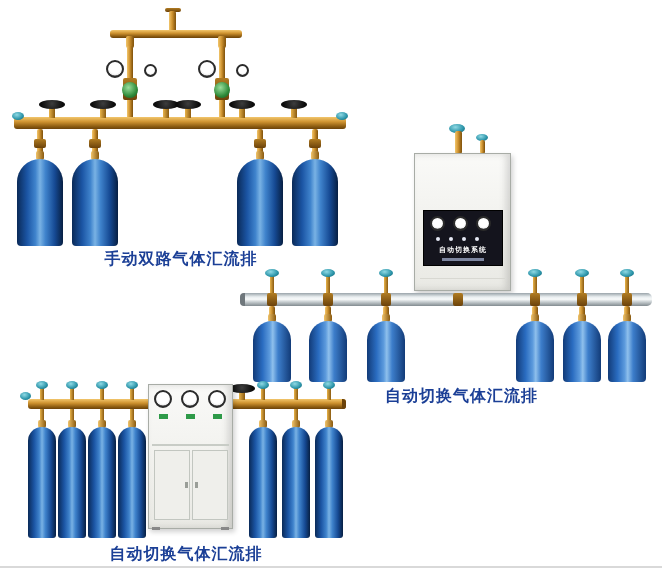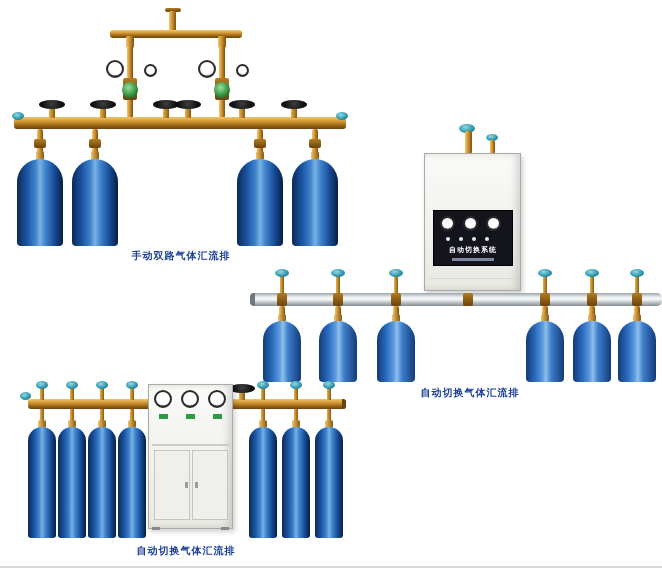--- a/index.html
+++ b/index.html
@@ -32,21 +32,21 @@
   .neck  { background:linear-gradient(90deg,#f0c36a,#8a5a10); border-radius:2px; }
 
   
   .cab { background:linear-gradient(180deg,#fafaf8,#e9e9e4); border:1px solid #a8aca6;
          box-shadow:inset -4px 0 7px rgba(0,0,0,.14), 2px 3px 5px rgba(0,0,0,.18); box-sizing:border-box; }
   .darkpanel { background:#14141d; border:1px solid #000; box-sizing:border-box; }
   .door { background:#efefeb; border:1px solid #c2c6c0; box-sizing:border-box; }
   .glabel { background:#2e9a48; }
   .dot { background:#e6e9f5; border-radius:50%; }
 
-  .caption { font-weight:bold; font-size:10px; color:#1b3f96; text-align:center;
+  .caption { font-weight:bold; font-size:16px; color:#1b3f96; text-align:center;
              letter-spacing:1px; white-space:nowrap; }
   .paneltext { font-weight:bold; font-size:7px; color:#ffffff; text-align:center;
                letter-spacing:1px; white-space:nowrap; }
 </style>
 </head>
 <body>
 
 <div class="canvas">
 
   <div class="abs" style="left:10px;top:8px;width:340px;height:256px">
@@ -102,21 +102,21 @@
     <div class="abs neck" style="left:246px;top:143px;width:8px;height:9px"></div>
     <div class="abs cyl cyl-lg" style="left:227px;top:151px;width:46px;height:87px"></div>
     <div class="abs pv" style="left:302px;top:121px;width:6px;height:25px"></div>
     <div class="abs brassd" style="left:299px;top:131px;width:12px;height:9px"></div>
     <div class="abs neck" style="left:301px;top:143px;width:8px;height:9px"></div>
     <div class="abs cyl cyl-lg" style="left:282px;top:151px;width:46px;height:87px"></div>
 
     <div class="abs caption" style="left:86px;top:241px;width:170px">手动双路气体汇流排</div>
   </div>
 
-  <div class="abs" style="left:250px;top:118px;width:412px;height:290px">
+  <div class="abs" style="left:240px;top:118px;width:412px;height:290px">
 
     <div class="abs knob" style="left:209px;top:6px;width:16px;height:9px"></div>
     <div class="abs pv" style="left:215px;top:13px;width:7px;height:23px"></div>
     <div class="abs knob" style="left:236px;top:16px;width:12px;height:7px"></div>
     <div class="abs pv" style="left:240px;top:22px;width:5px;height:14px"></div>
 
     <div class="abs cab" style="left:174px;top:35px;width:97px;height:138px"></div>
     <div class="abs darkpanel" style="left:183px;top:92px;width:80px;height:56px"></div>
     <div class="abs gauge" style="left:190px;top:98px;width:15px;height:15px"></div>
     <div class="abs gauge" style="left:213px;top:98px;width:15px;height:15px"></div>

